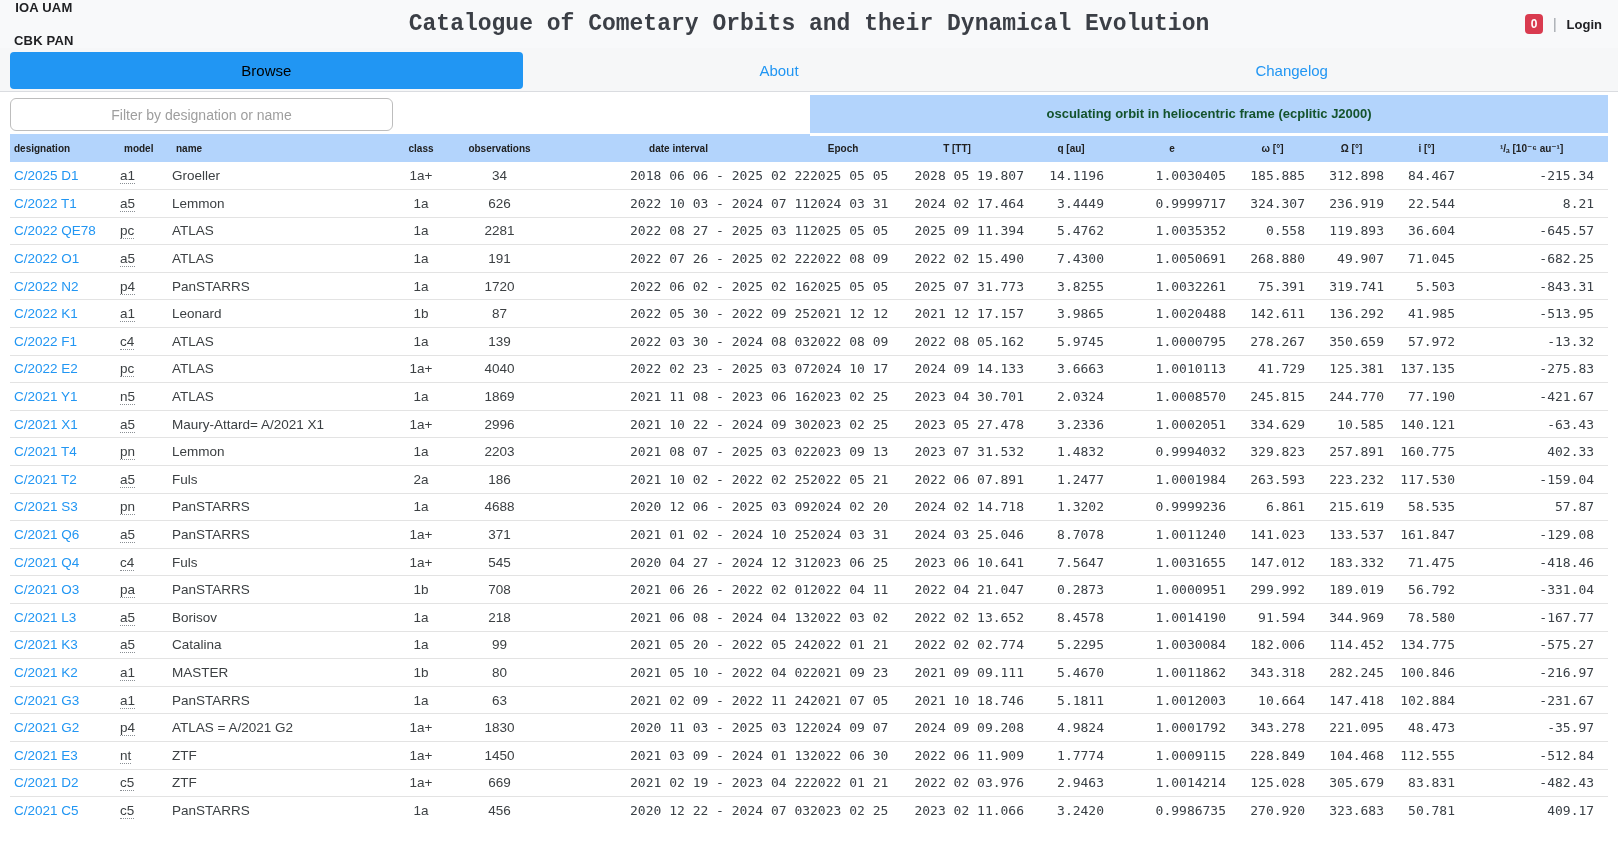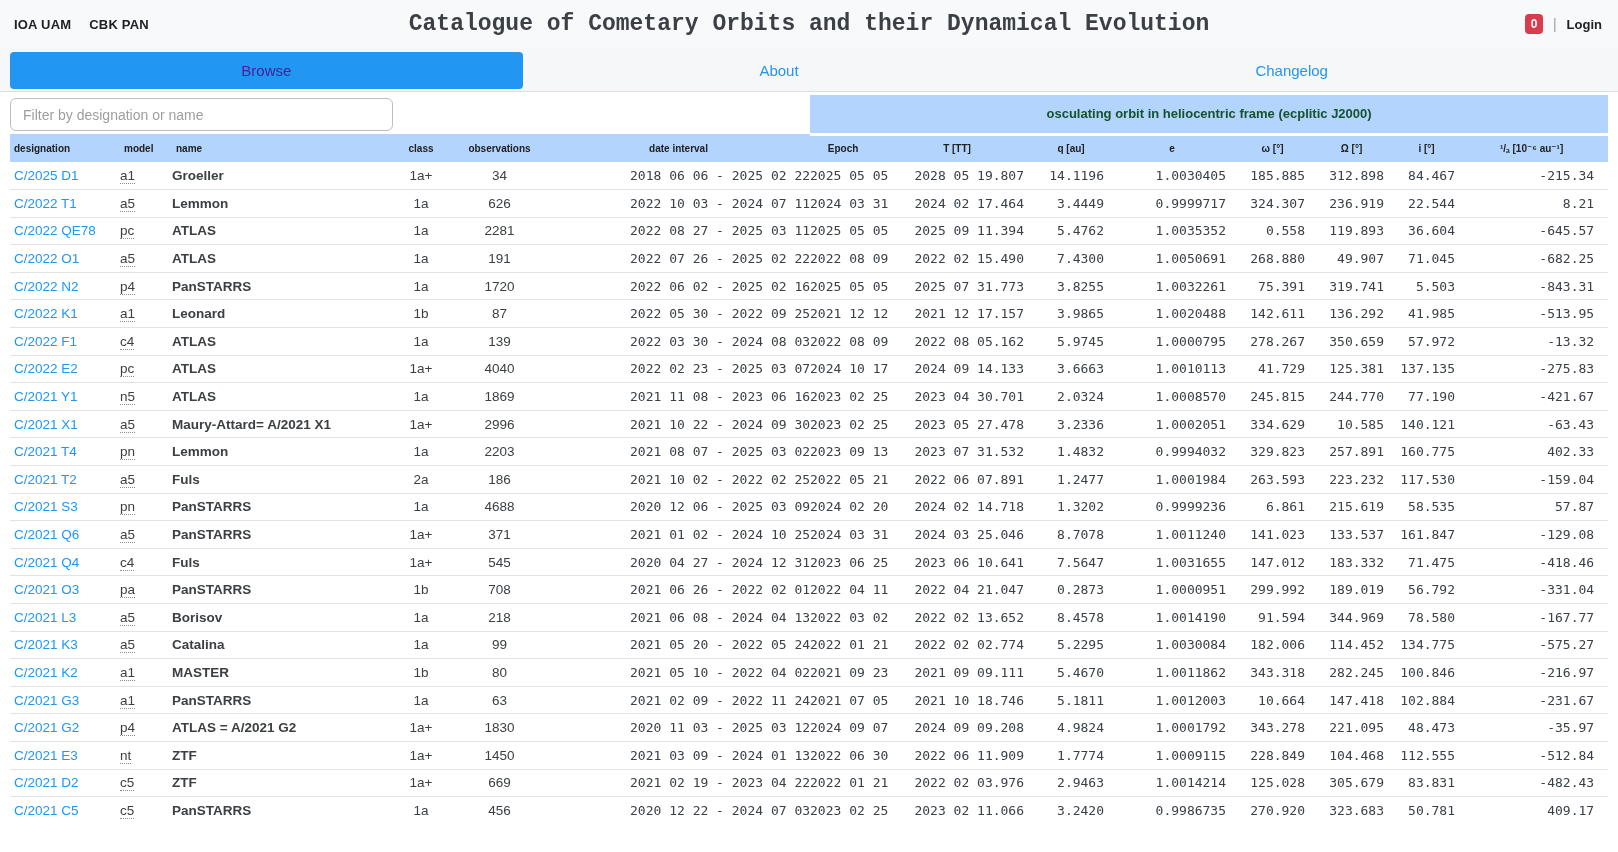--- a/index.html
+++ b/index.html
@@ -4,65 +4,65 @@
 <style>
   * { box-sizing: border-box; margin: 0; padding: 0; }
   html, body { width: 1618px; height: 852px; overflow: hidden; background: #fff; }
   body { font-family: "Liberation Sans", "DejaVu Sans", sans-serif; color: #3c4043; }
 
   
   .topbar {
     position: relative; height: 48px; background: #f8f9fa;
     display: flex; align-items: center;
   }
-  .brand { position: absolute; left: 14px; top: 0; height: 48px; display: flex; align-items: center; gap: 18px; }
+  .brand { position: absolute; left: 14px; top: 0; height: 48px; display: flex; align-items: center; gap: 18px; flex-direction: column; }
   .brand a { font-size: 13px; font-weight: bold; color: #202124; text-decoration: none; letter-spacing: .2px; cursor: pointer; }
   .topbar h1 {
     width: 100%; text-align: center; font-size: 23px; font-weight: bold; color: #3b3f46; font-family: Liberation Mono, monospace;
   }
   .account { position: absolute; right: 16px; top: 0; height: 48px; display: flex; align-items: center; gap: 10px; }
   .badge {
     display: inline-flex; align-items: center; justify-content: center;
     min-width: 18px; height: 20px; padding: 0 4px; border-radius: 4px;
     background: var(--badge, #d93b4f); color: #fff; font-size: 12px; font-weight: bold; cursor: pointer;
   }
   .sep { color: #9aa0a6; font-size: 14px; }
   .account a { font-size: 13px; font-weight: bold; color: #202124; text-decoration: none; cursor: pointer; }
 
   
   .tabstrip { height: 44px; background: #f6f7f8; border-bottom: 1px solid #dadce0; }
   .tabs { margin-left: 10px; width: 1538px; height: 44px; display: flex; align-items: center; }
   .tab {
     flex: 1; height: 37px; display: flex; align-items: center; justify-content: center;
     font-size: 15px; color: var(--accent, #2196f3); cursor: pointer; border-radius: 4px;
   }
-  .tab.active { background: var(--accent, #2196f3); color: #4c1d95; }
+  .tab.active { background: var(--accent, #2196f3); color: #000000; }
 
   
   main { padding: 3px 10px 0 10px; }
   table { width: 1598px; border-collapse: collapse; table-layout: fixed; }
   th, td { overflow: hidden; white-space: nowrap; }
 
   .toprow th { height: 39px; }
   .filter-cell { background: #fff; text-align: left; vertical-align: middle; }
   .filter-cell input {
     width: 383px; height: 33px; border: 1px solid #bdbdbd; border-radius: 6px;
     padding: 0 12px; font-size: 14px; font-family: "Liberation Sans", sans-serif; color: #3c4043;
-    outline: none; background: #fff;
+    outline: none; background: #fff; text-align: center;
   }
   .filter-cell input::placeholder { color: #9e9e9e; }
   .banner {
     background: var(--header-bg, #b3d4fc); text-align: center; vertical-align: middle;
     font-size: 13px; font-weight: bold; color: #14532d; border-bottom: 3px solid #fff;
   }
   .headrow th {
     height: 28px; background: var(--header-bg, #b3d4fc);
     font-size: 10px; font-weight: bold; color: #212121; vertical-align: middle;
   }
-  .al { text-align: left; font-weight: bold; }
+  .al { text-align: left; }
   .ac { text-align: center; }
   .ar { text-align: center; padding-right: 14px; }
   .headrow th.al { padding-left: 4px; }
 
   tbody td { height: 27.6px; border-top: 1px solid #e3e3e3; vertical-align: middle; font-size: 13.5px; }
   tbody tr:first-child td { border-top: none; }
   .mono { font-family: "DejaVu Sans Mono", "Liberation Mono", monospace; font-size: 13px; color: #3a4046; }
   .cell-designation { padding-left: 4px; }
   .cell-designation a { color: var(--link, #2196f3); text-decoration: none; cursor: pointer; }
   .cell-model span { border-bottom: 1px dotted #8a8f94; cursor: help; }

